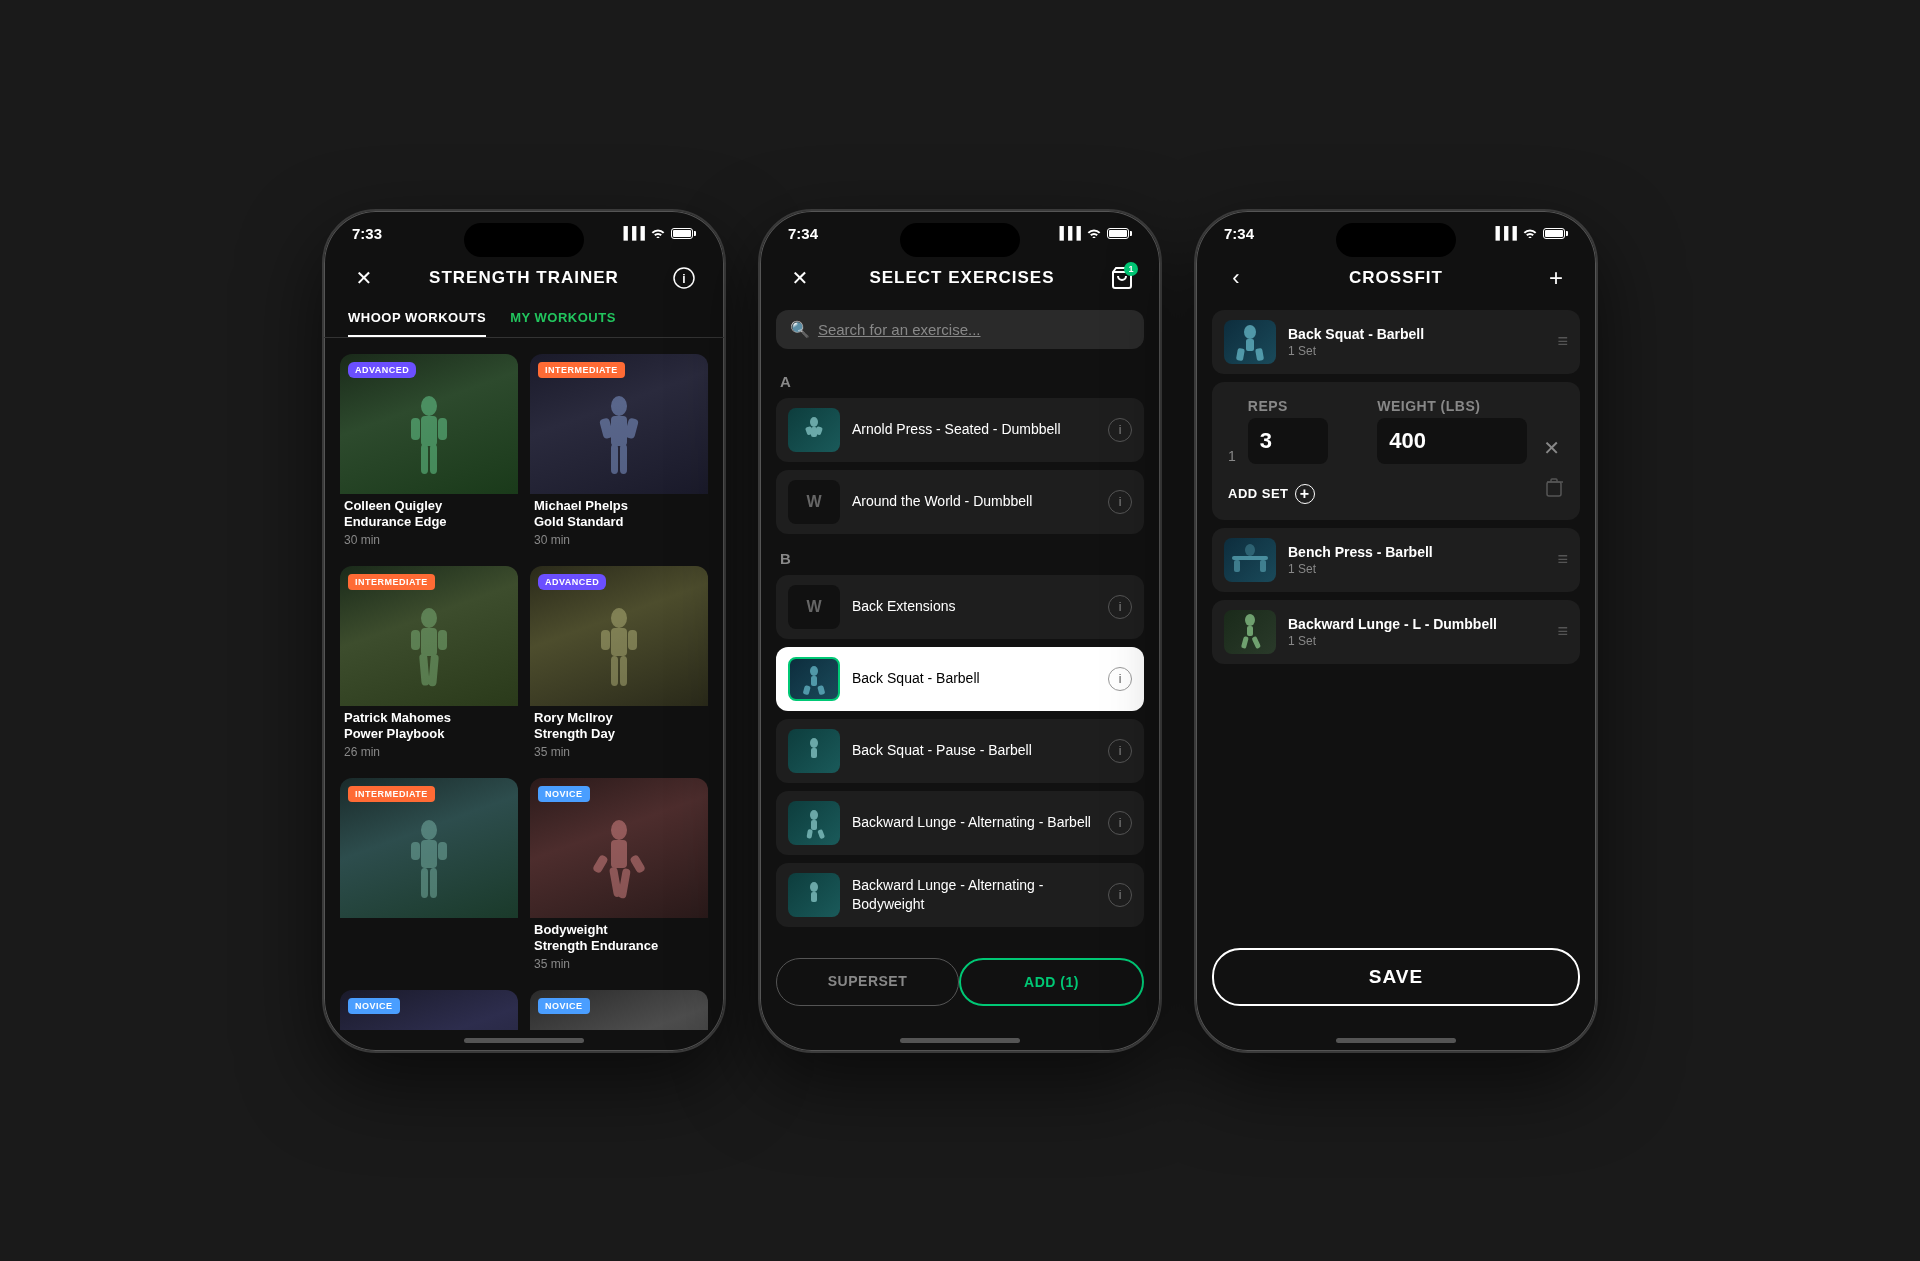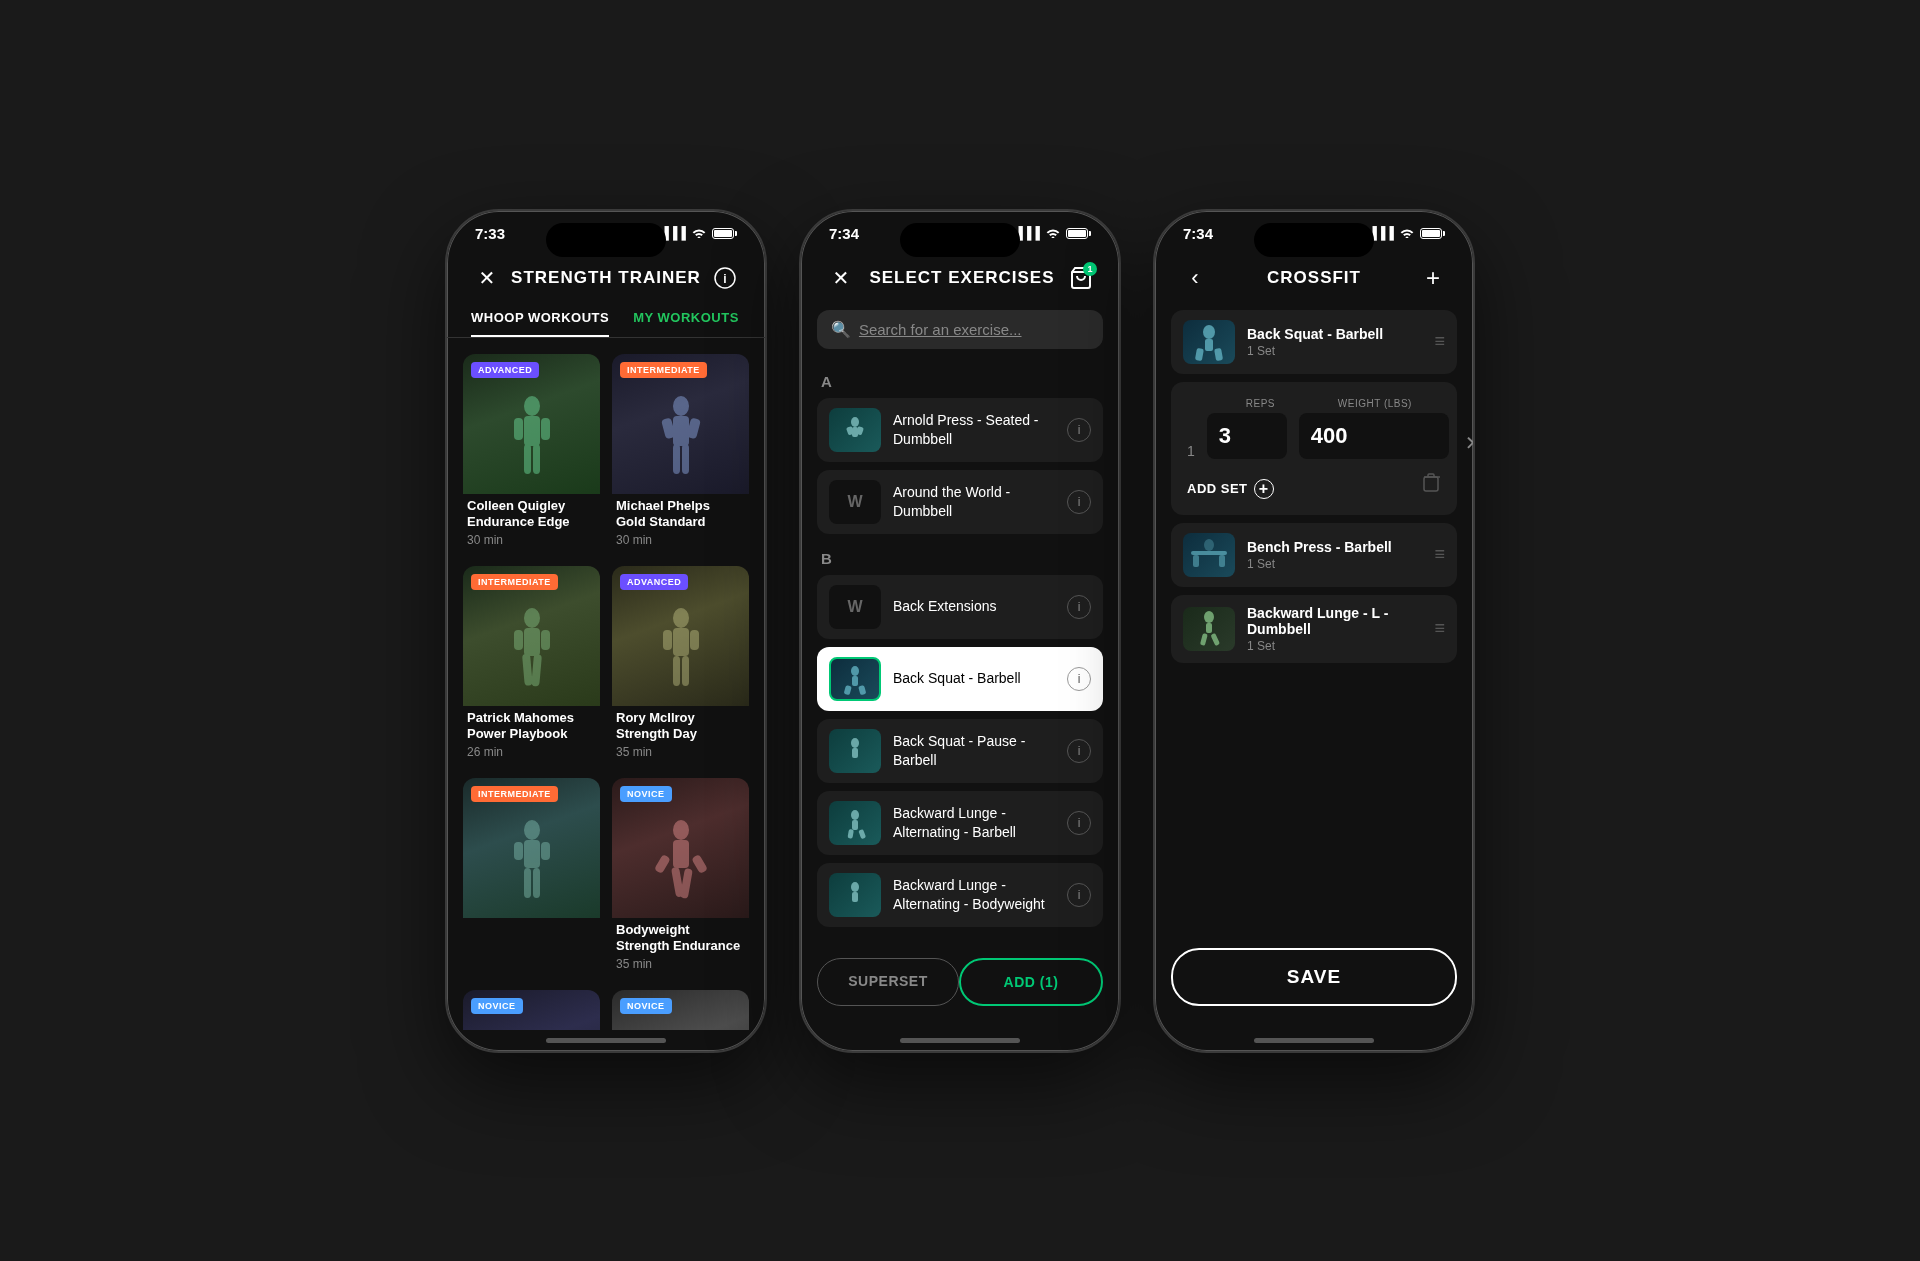--- a/index.html
+++ b/index.html
@@ -9,21 +9,21 @@
       justify-content: center;
       align-items: center;
       min-height: 100vh;
       font-family: -apple-system, BlinkMacSystemFont, 'Helvetica Neue', sans-serif;
       gap: 32px;
       padding: 40px;
     }
 
     
     .phone {
-      width: 322px;
+      width: 404px;
       height: 844px;
       background: #111;
       border-radius: 54px;
       border: 2px solid #3a3a3a;
       overflow: hidden;
       position: relative;
       display: flex;
       flex-direction: column;
       box-shadow: 0 30px 80px rgba(0,0,0,0.6), inset 0 0 0 1px #555;
     }
@@ -136,21 +136,21 @@
       position: absolute;
       top: 8px;
       left: 8px;
       font-size: 9px;
       font-weight: 700;
       letter-spacing: 0.5px;
       padding: 3px 7px;
       border-radius: 4px;
       text-transform: uppercase;
     }
-    .badge-advanced { background: #6b4fff; color: #fff; }
+    .badge-advanced { background: #6b4fff; color: #fff; border-radius: 6px; }
     .badge-intermediate { background: #ff6b35; color: #fff; }
     .badge-novice { background: #4a9eff; color: #fff; }
 
     .workout-info { padding: 4px 4px 4px; }
     .workout-name { font-size: 13px; font-weight: 600; color: #fff; line-height: 1.3; }
     .workout-duration { font-size: 12px; color: #888; margin-top: 2px; }
 
     
     .photo-colleen {
       background: linear-gradient(160deg, #1a2a1a 0%, #2d4a2d 40%, #1a3a1a 100%);
@@ -369,27 +369,26 @@
 
     
     .set-panel {
       background: #1e1e1e;
       border-radius: 12px;
       margin-bottom: 8px;
       padding: 16px;
     }
     .set-label-col { flex: 1; }
     .set-label-text {
-      font-size: 10px;
-      font-weight: 400;
+      font-size: 14px;
+      font-weight: 700;
       color: #888;
       letter-spacing: 0.5px;
       text-transform: uppercase;
       margin-bottom: 4px;
-      margin-left: 39px;
     }
     .set-index { font-size: 14px; color: #888; margin-top: 14px; }
 
     .set-input {
       background: #111;
       border: none;
       border-radius: 8px;
       padding: 10px 12px;
       color: #fff;
       font-size: 22px;

